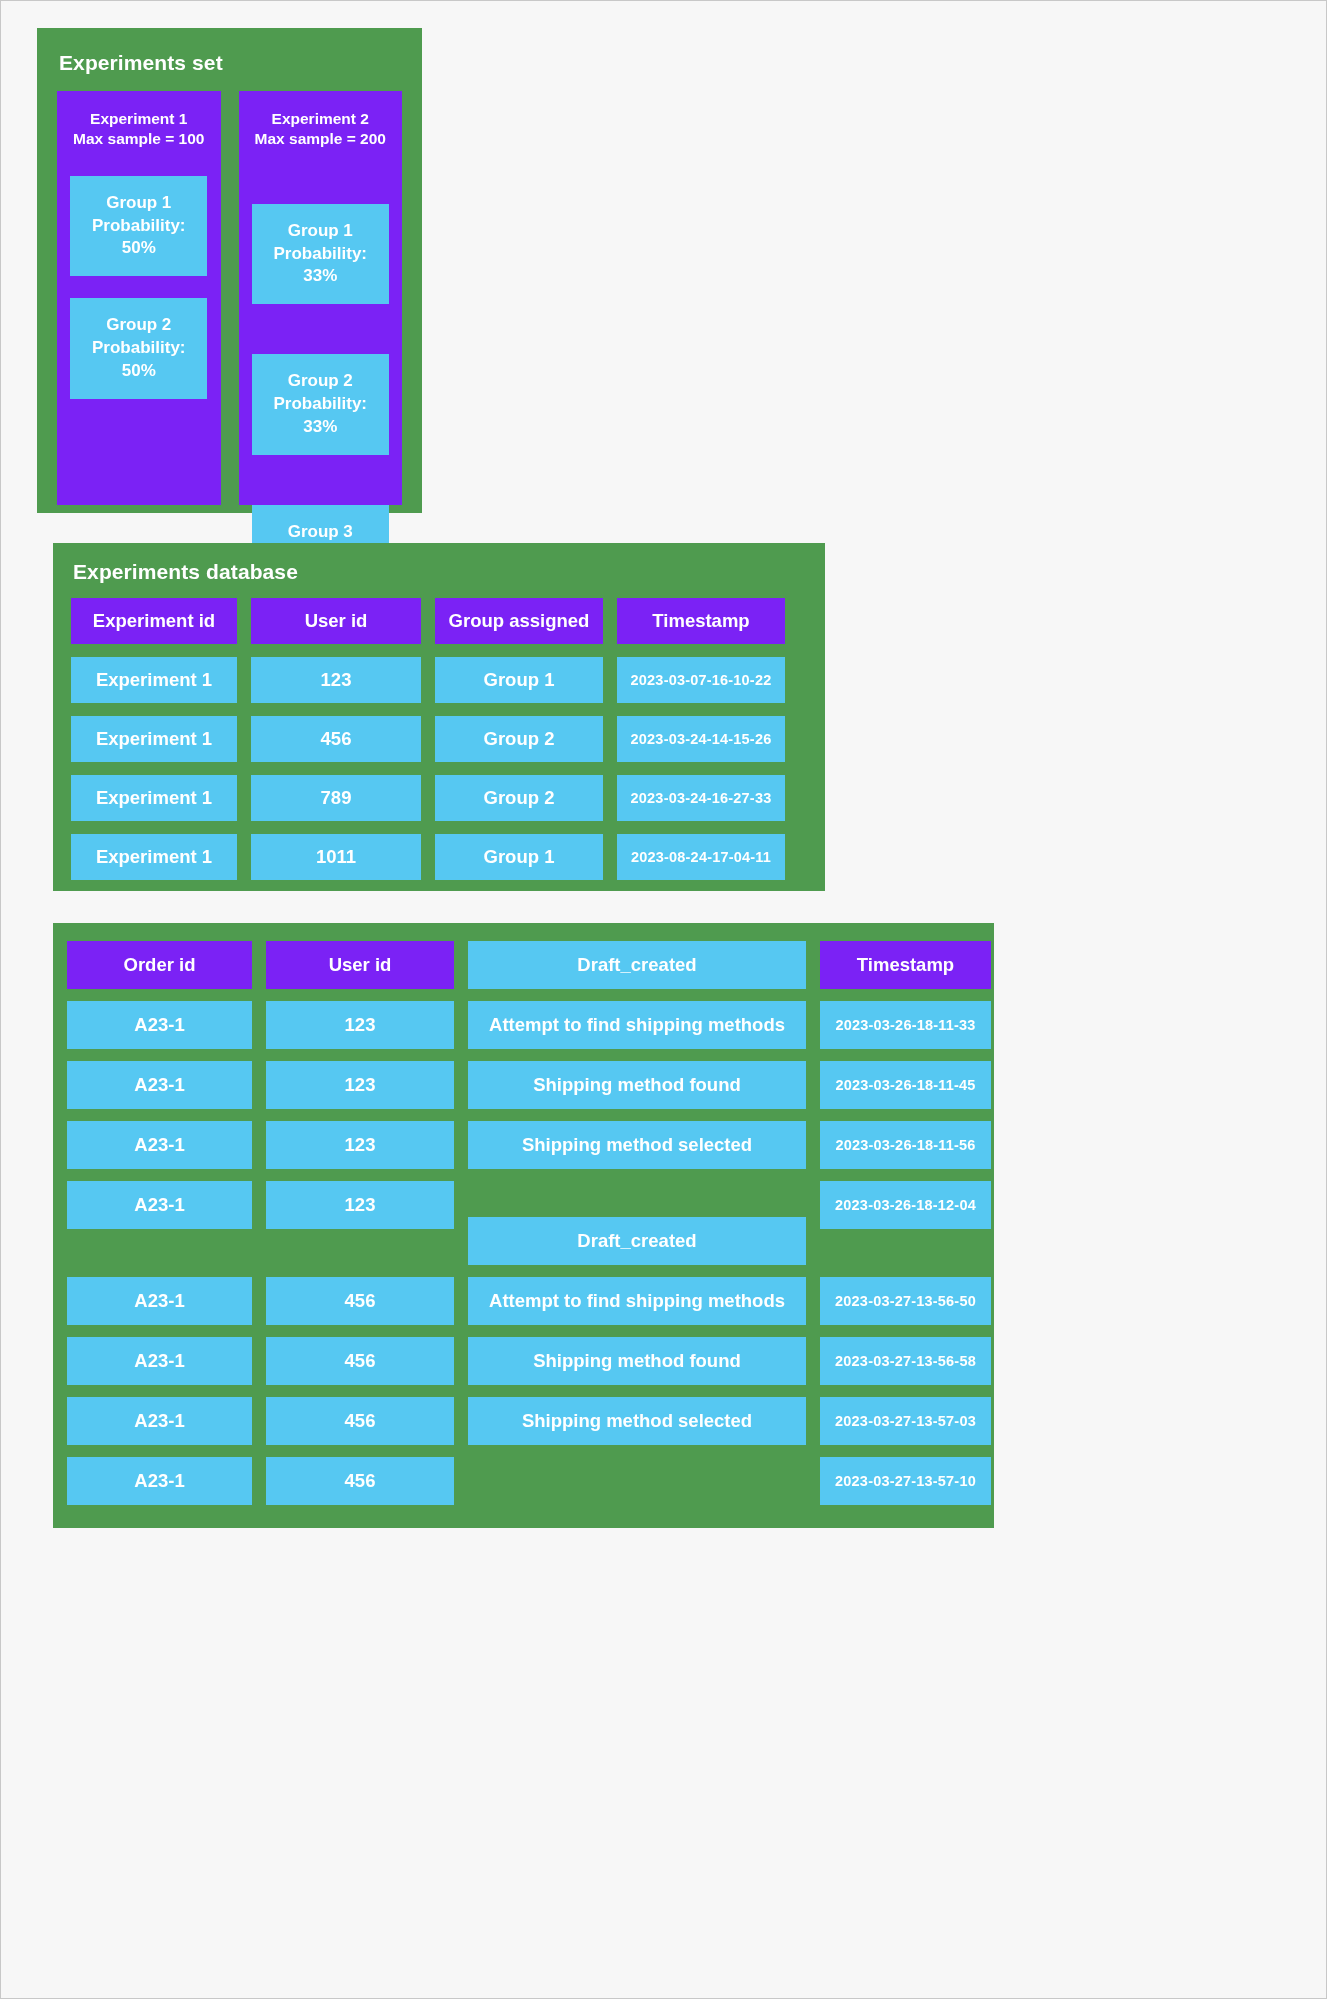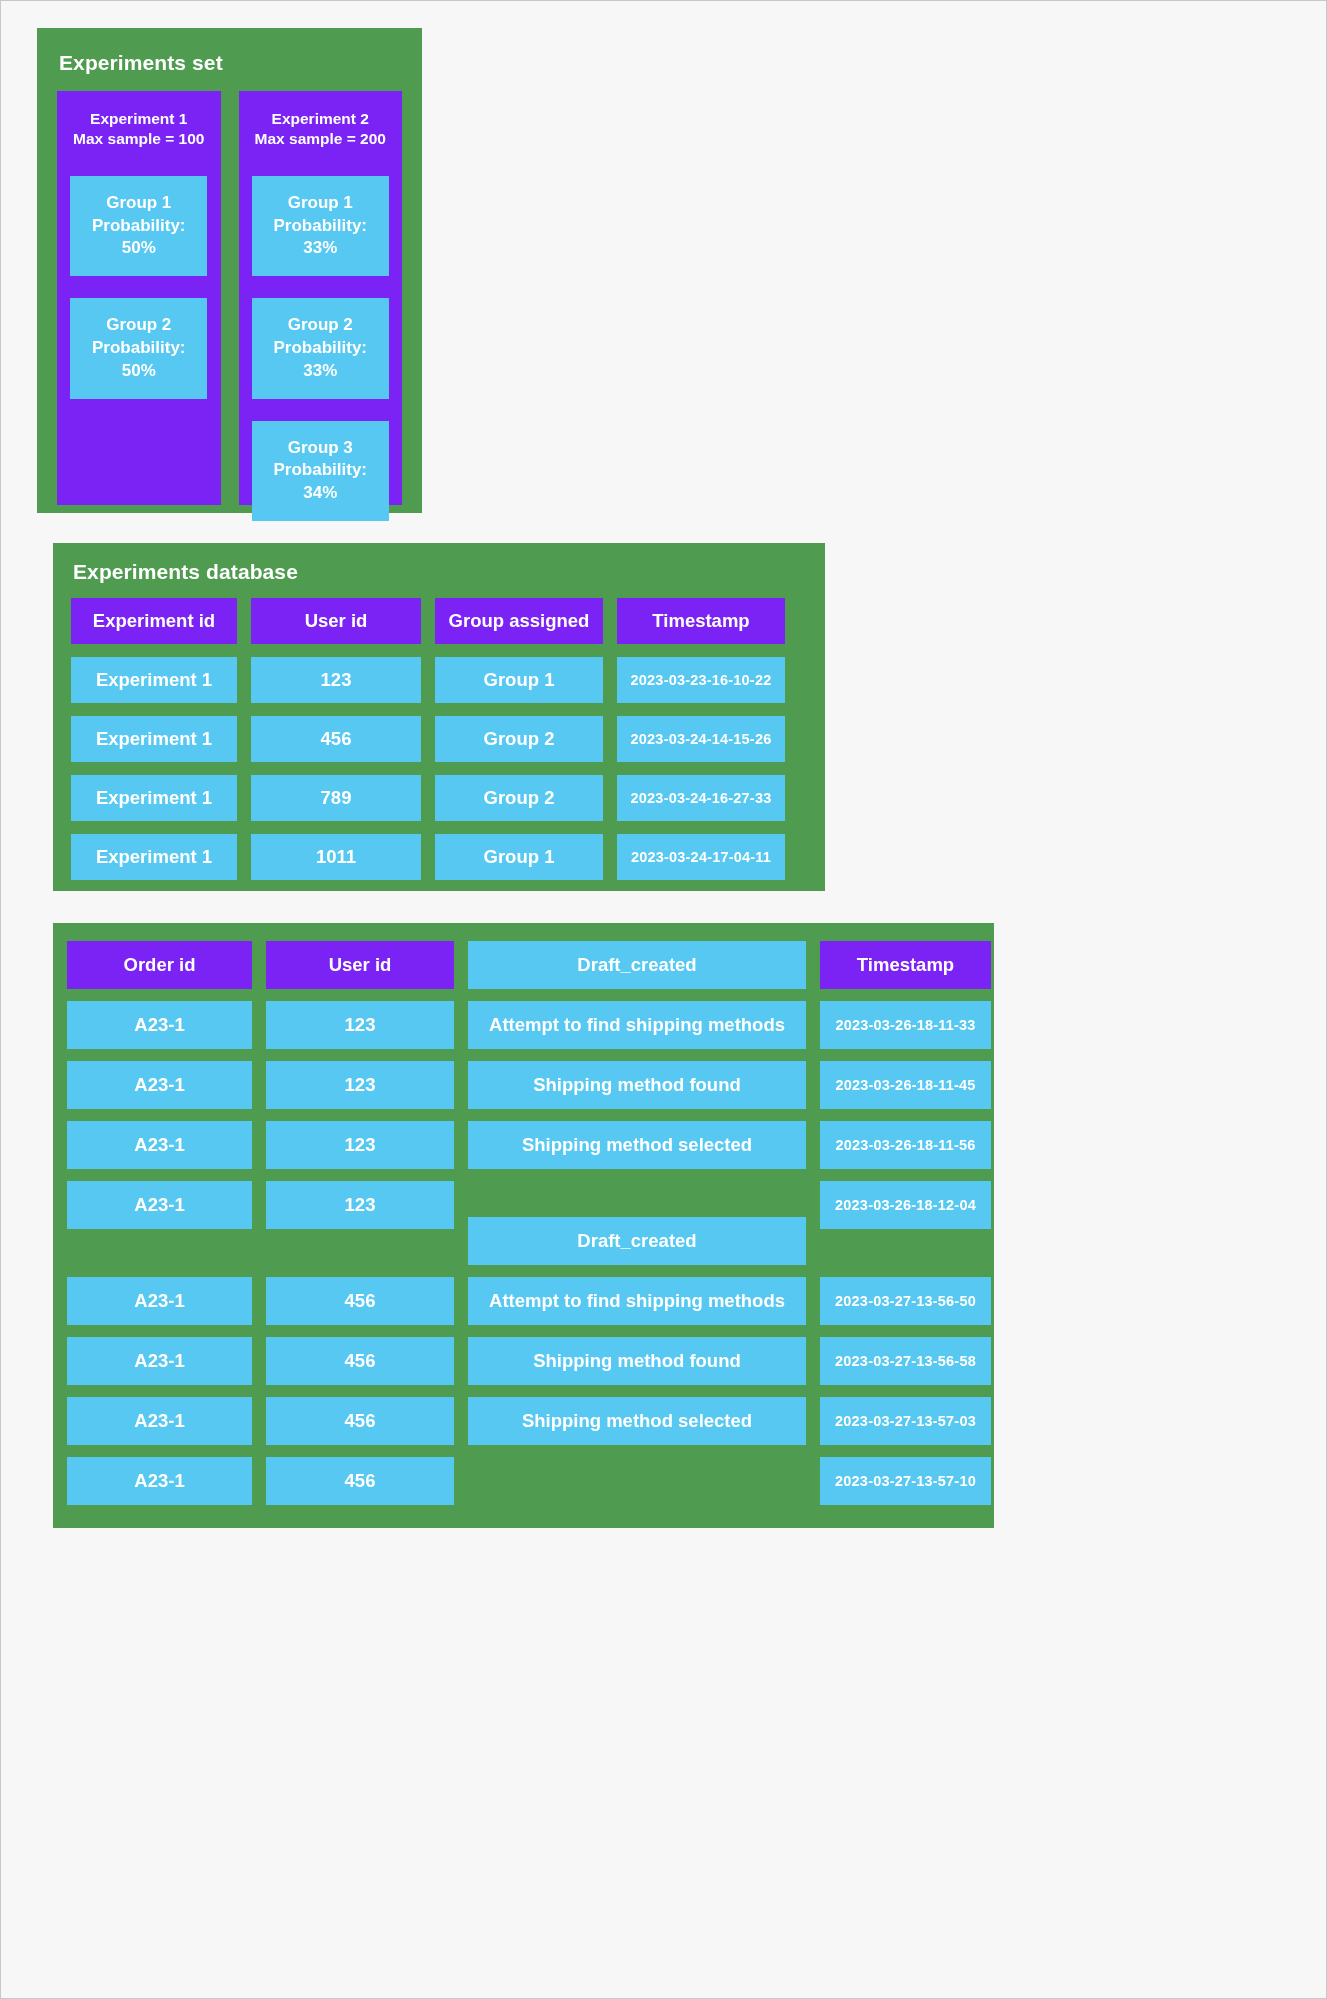--- a/index.html
+++ b/index.html
@@ -71,21 +71,21 @@
     font-weight: bold;
     font-size: 17px;
     text-align: center;
     line-height: 1.34;
     padding: 16px 4px 16px 4px;
     margin-bottom: 22px;
     white-space: pre-line;
   }
   .group-box:last-child { margin-bottom: 0; }
   .exp-card.tall  { height: 414px; }
-  .exp-card.short { height: 414px; }
+  .exp-card.short { height: 414px; gap: 28px; }
 
   
   #experiments-db {
     left: 52px;
     top: 542px;
     width: 772px;
     height: 348px;
     padding: 14px 18px 20px 18px;
   }
   #experiments-db .panel-title { margin: 4px 0 16px 2px; }
@@ -204,24 +204,24 @@
     <div class="tbl-col">
       <div class="cell head c-grp">Group assigned</div>
       <div class="cell body c-grp">Group 1</div>
       <div class="cell body c-grp">Group 2</div>
       <div class="cell body c-grp">Group 2</div>
       <div class="cell body c-grp">Group 1</div>
     </div>
 
     <div class="tbl-col">
       <div class="cell head c-ts">Timestamp</div>
-      <div class="cell body c-ts ts">2023-03-23-16-10-22</div>
+      <div class="cell body c-ts ts">2023-03-07-16-10-22</div>
       <div class="cell body c-ts ts">2023-03-24-14-15-26</div>
       <div class="cell body c-ts ts">2023-03-24-16-27-33</div>
-      <div class="cell body c-ts ts">2023-03-24-17-04-11</div>
+      <div class="cell body c-ts ts">2023-08-24-17-04-11</div>
     </div>
 
   </div>
 </div>
 
 <div class="panel" id="order-db">
   <div class="tbl">
 
     <div class="tbl-col">
       <div class="cell head c-order">Order id</div>

